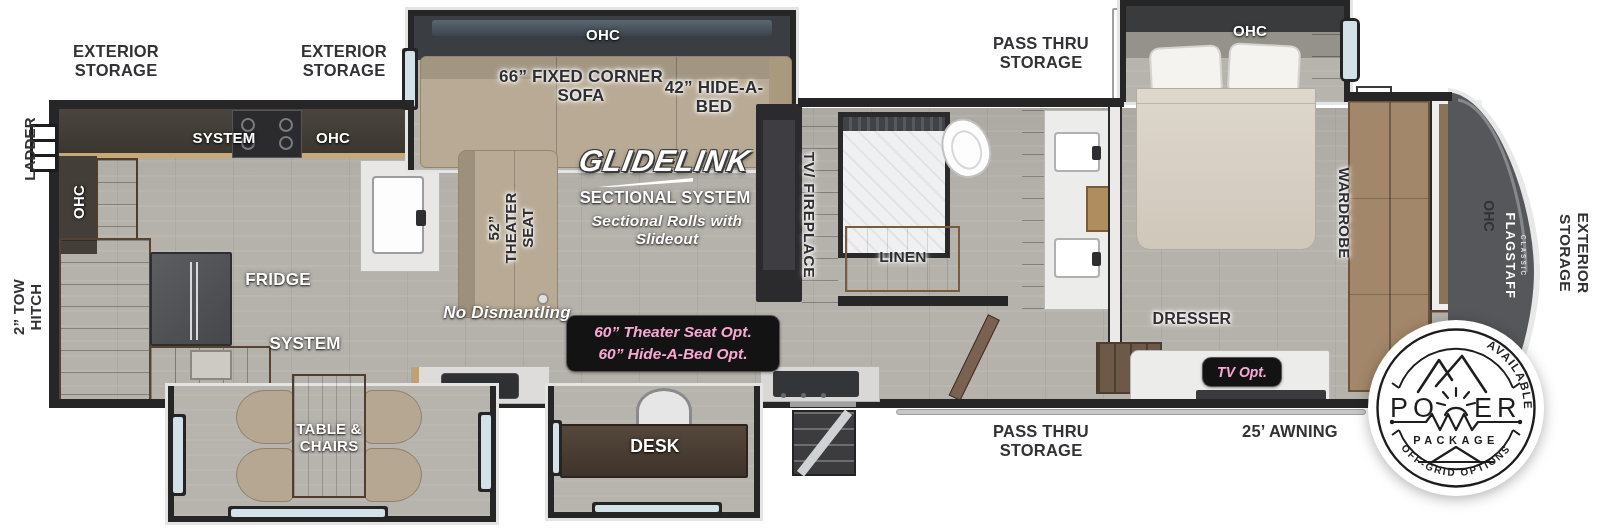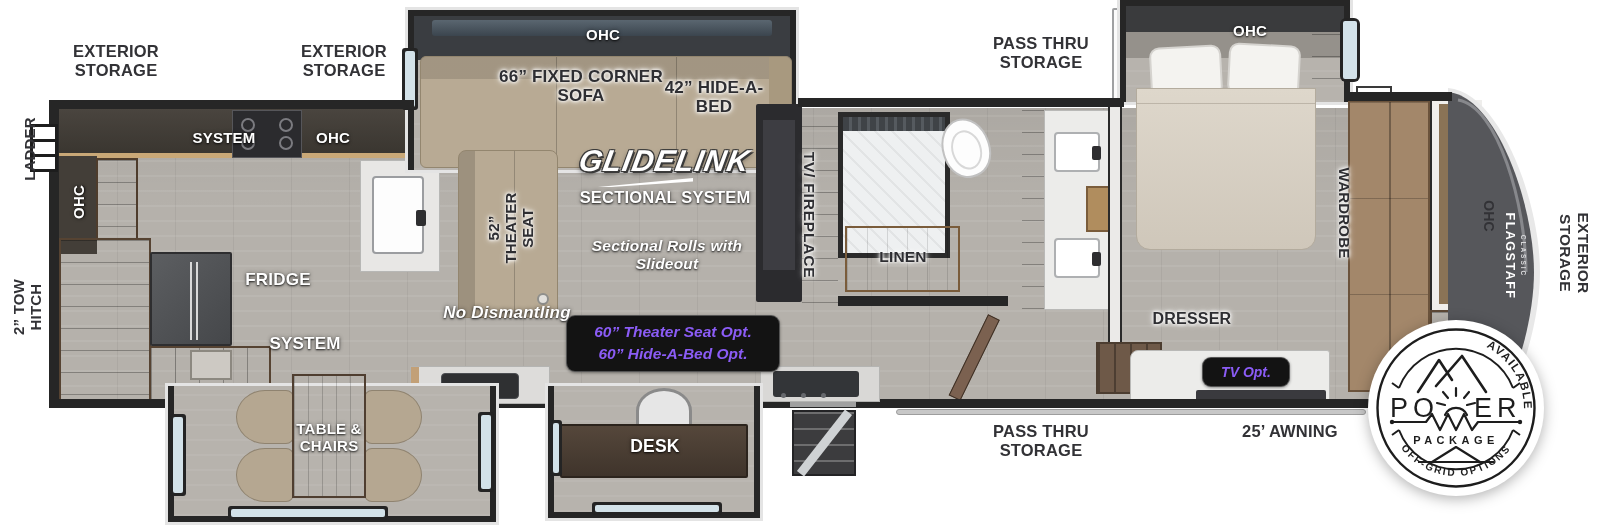--- a/index.html
+++ b/index.html
@@ -18,21 +18,21 @@
   .wood{background:linear-gradient(135deg,#8f7866,#6f5b4a);}
   .drawersH{background-image:repeating-linear-gradient(180deg, rgba(0,0,0,.28) 0 1px, rgba(0,0,0,0) 1px 22px);}
   .drawersV{background-image:repeating-linear-gradient(90deg, rgba(0,0,0,.28) 0 1px, rgba(0,0,0,0) 1px 24px);}
   .lbl{position:absolute;font-weight:700;text-align:center;line-height:1.14;letter-spacing:.2px;}
   .dark{color:#323236;}
   .glow{color:#2e2e32;text-shadow:0 0 3px #fff,0 0 4px #fff,0 0 7px rgba(255,255,255,.95);}
   .white{color:#fff;text-shadow:0 1px 2px rgba(0,0,0,.8),0 0 4px rgba(0,0,0,.45);}
   .it{font-style:italic;}
   .rot{transform:translate(-50%,-50%) rotate(var(--r));}
   .badge-opt{position:absolute;background:#131313;border:1px solid rgba(255,255,255,.28);border-radius:9px;
-      color:#8b5cf6;font-style:italic;font-weight:700;text-align:center;padding:5px 8px;line-height:1.45;
+      color:#f9a8d4;font-style:italic;font-weight:700;text-align:center;padding:5px 8px;line-height:1.45;
       box-shadow:0 1px 3px rgba(0,0,0,.4);}
   .win{background:#242424;border-radius:3px;}
   .win>i{position:absolute;left:3px;top:3px;right:3px;bottom:3px;background:#d3e2e9;border-radius:2px;}
   .glidelink{font-style:italic;font-weight:700;font-size:30px;letter-spacing:1px;color:#fff;
       transform:skewX(-10deg);
       text-shadow:2px 2px 0 #3a3a3a,-1px -1px 0 #3a3a3a,1px -1px 0 #3a3a3a,-1px 1px 0 #3a3a3a,0 3px 5px rgba(0,0,0,.5);}
   .swoosh{background:#fff;clip-path:polygon(0 100%,100% 0,100% 40%,14% 100%);
       filter:drop-shadow(1px 1px 1px rgba(0,0,0,.6));}
   #power-badge{filter:drop-shadow(0 3px 7px rgba(0,0,0,.3));}
 </style>
@@ -219,40 +219,40 @@
   <div class="lbl white" style="left:268px;top:420px;width:122px;font-size:15px;">TABLE &amp; CHAIRS</div>
 
   <div class="lbl white" style="left:560px;top:26px;width:86px;font-size:15px;">OHC</div>
   <div class="lbl glow" style="left:492px;top:67px;width:178px;font-size:17px;">66” FIXED CORNER SOFA</div>
   <div class="lbl glow" style="left:648px;top:78px;width:132px;font-size:17px;">42” HIDE-A-BED</div>
   <div class="lbl glow rot" style="left:511px;top:228px;width:88px;font-size:15px;--r:-90deg;">52” THEATER SEAT</div>
 
   <div class="lbl glidelink" style="left:572px;top:144px;width:185px;position:absolute;text-align:center;">GLIDELINK</div>
   <div class="abs swoosh" style="left:598px;top:178px;width:95px;height:9px;"></div>
   <div class="lbl white" style="left:570px;top:188px;width:190px;font-size:16.5px;">SECTIONAL SYSTEM</div>
-  <div class="lbl white it" style="left:578px;top:212px;width:178px;font-size:15.5px;margin-top:25px;">Sectional Rolls with Slideout</div>
+  <div class="lbl white it" style="left:578px;top:212px;width:178px;font-size:15.5px;">Sectional Rolls with Slideout</div>
   <div class="lbl white it" style="left:438px;top:303px;width:138px;font-size:17px;">No Dismantling</div>
 
   <div class="badge-opt" style="left:566px;top:315px;width:214px;font-size:15.5px;">
     <span style="display:block;white-space:nowrap;">60” Theater Seat Opt.</span>
     <span style="display:block;white-space:nowrap;">60” Hide-A-Bed Opt.</span>
   </div>
 
   <div class="lbl glow rot" style="left:809px;top:215px;font-size:15.5px;white-space:nowrap;letter-spacing:.8px;--r:90deg;">TV/ FIREPLACE</div>
   <div class="lbl glow" style="left:850px;top:248px;width:106px;font-size:15.5px;">LINEN</div>
   <div class="lbl white" style="left:600px;top:437px;width:110px;font-size:17.5px;">DESK</div>
 
   <div class="lbl dark" style="left:976px;top:34px;width:130px;font-size:16.5px;">PASS THRU STORAGE</div>
   <div class="lbl dark" style="left:976px;top:422px;width:130px;font-size:16.5px;">PASS THRU STORAGE</div>
   <div class="lbl dark" style="left:1212px;top:422px;width:156px;font-size:16.5px;white-space:nowrap;">25’ AWNING</div>
 
   <div class="lbl white" style="left:1212px;top:22px;width:76px;font-size:15px;">OHC</div>
   <div class="lbl glow rot" style="left:1344px;top:213px;font-size:15px;white-space:nowrap;--r:90deg;">WARDROBE</div>
   <div class="lbl glow" style="left:1126px;top:310px;width:132px;font-size:16px;">DRESSER</div>
-  <div class="badge-opt" style="left:1202px;top:357px;width:88px;font-size:14px;padding:4px 6px;">
+  <div class="badge-opt" style="left:1202px;top:357px;width:80px;font-size:14px;padding:4px 6px;">
     <span style="white-space:nowrap;">TV Opt.</span>
   </div>
 
   <div class="lbl dark rot" style="left:1488px;top:216px;font-size:14px;white-space:nowrap;--r:90deg;">OHC</div>
   <div class="lbl rot" style="left:1510px;top:256px;font-size:12.5px;letter-spacing:1.5px;color:#fff;white-space:nowrap;--r:90deg;">FLAGSTAFF</div>
   <div class="lbl rot" style="left:1523px;top:256px;font-size:6.5px;letter-spacing:2px;color:#d9d9db;white-space:nowrap;--r:90deg;">CLASSIC</div>
   <div class="lbl dark rot" style="left:1574px;top:253px;width:112px;font-size:15.5px;--r:90deg;">EXTERIOR STORAGE</div>
 
   <svg id="power-badge" class="abs" style="left:1366px;top:318px;" width="180" height="180" viewBox="0 0 180 180">
     <defs>

